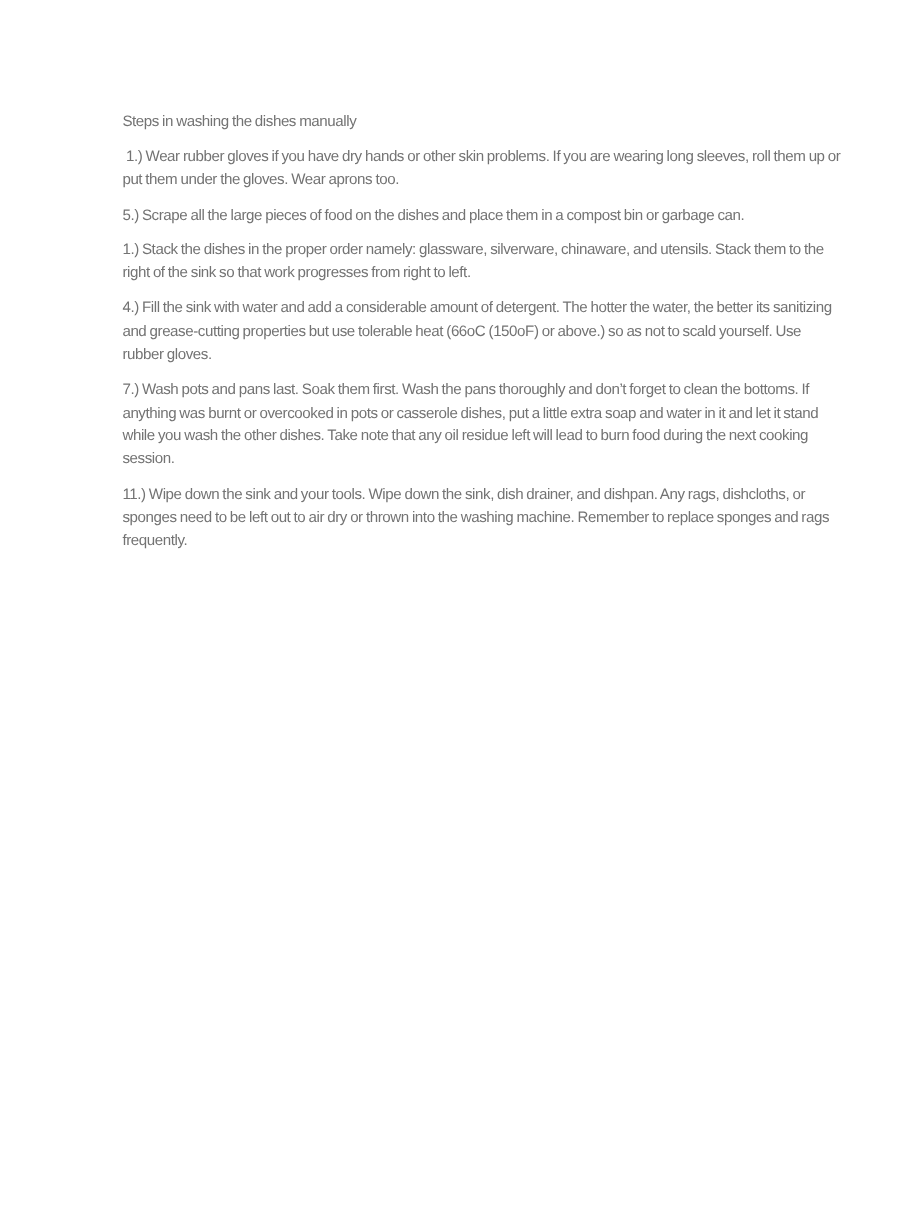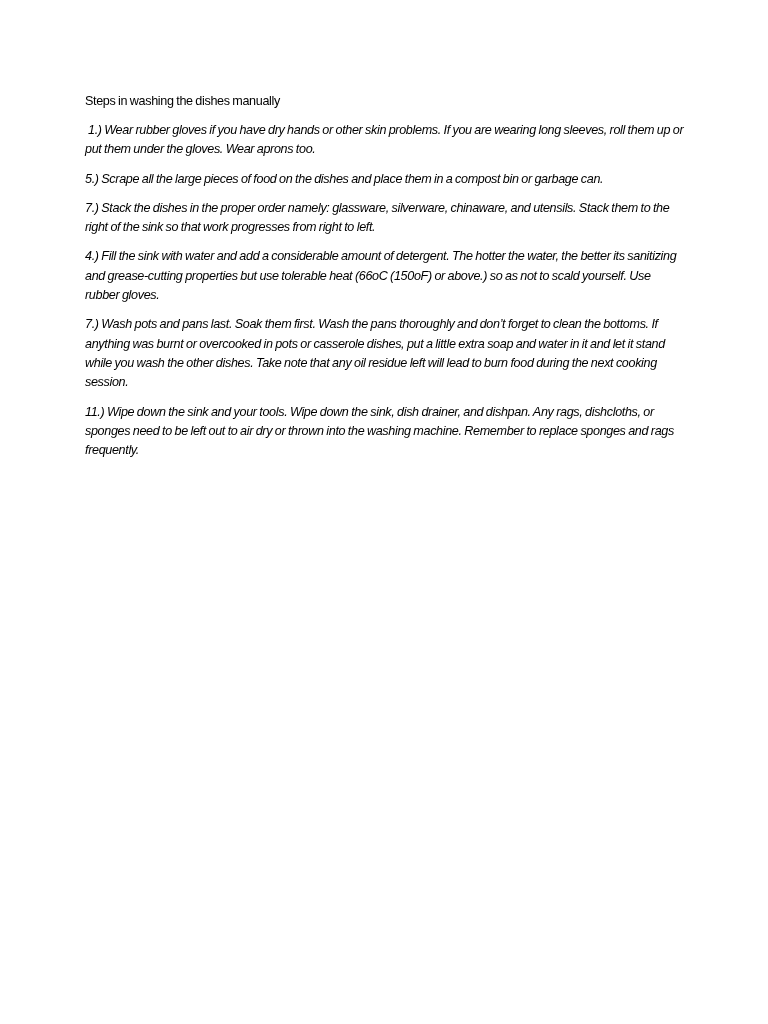--- a/index.html
+++ b/index.html
@@ -8,48 +8,47 @@
       background: #ffffff;
     }
     body {
       width: 768px;
       height: 1024px;
       position: relative;
       overflow: hidden;
     }
     .page {
       position: absolute;
-      left: 85px;
+      left: 102px;
       top: 92px;
       width: 600px;
       font-family: "Liberation Sans", sans-serif;
       font-size: 12.6px;
-      color: #000000;
+      color: #737373;
       letter-spacing: -0.35px;
       word-spacing: -0.5px;
     }
     .title {
       line-height: 19px;
       margin: 0 0 10px 0;
       font-weight: normal;
       font-size: 12.6px;
     }
     .step {
       line-height: 19.3px;
       margin: 0 0 10px 0;
-      font-style: italic;
     }
     .step.first {
       text-indent: 3px;
     }
   </style>
 </head>
 <body>
 
 <div class="page">
   <p class="title">Steps in washing the dishes manually</p>
   <p class="step first">1.) Wear rubber gloves if you have dry hands or other skin problems. If you are wearing long sleeves, roll them up or put them under the gloves. Wear aprons too.</p>
   <p class="step">5.) Scrape all the large pieces of food on the dishes and place them in a compost bin or garbage can.</p>
-  <p class="step">7.) Stack the dishes in the proper order namely: glassware, silverware, chinaware, and utensils. Stack them to the right of the sink so that work progresses from right to left.</p>
+  <p class="step">1.) Stack the dishes in the proper order namely: glassware, silverware, chinaware, and utensils. Stack them to the right of the sink so that work progresses from right to left.</p>
   <p class="step">4.) Fill the sink with water and add a considerable amount of detergent. The hotter the water, the better its sanitizing and grease-cutting properties but use tolerable heat (66oC (150oF) or above.) so as not to scald yourself. Use rubber gloves.</p>
   <p class="step">7.) Wash pots and pans last. Soak them first. Wash the pans thoroughly and don’t forget to clean the bottoms. If anything was burnt or overcooked in pots or casserole dishes, put a little extra soap and water in it and let it stand while you wash the other dishes. Take note that any oil residue left will lead to burn food during the next cooking session.</p>
   <p class="step">11.) Wipe down the sink and your tools. Wipe down the sink, dish drainer, and dishpan. Any rags, dishcloths, or sponges need to be left out to air dry or thrown into the washing machine. Remember to replace sponges and rags frequently.</p>
 </div>
 
 </body></html>

